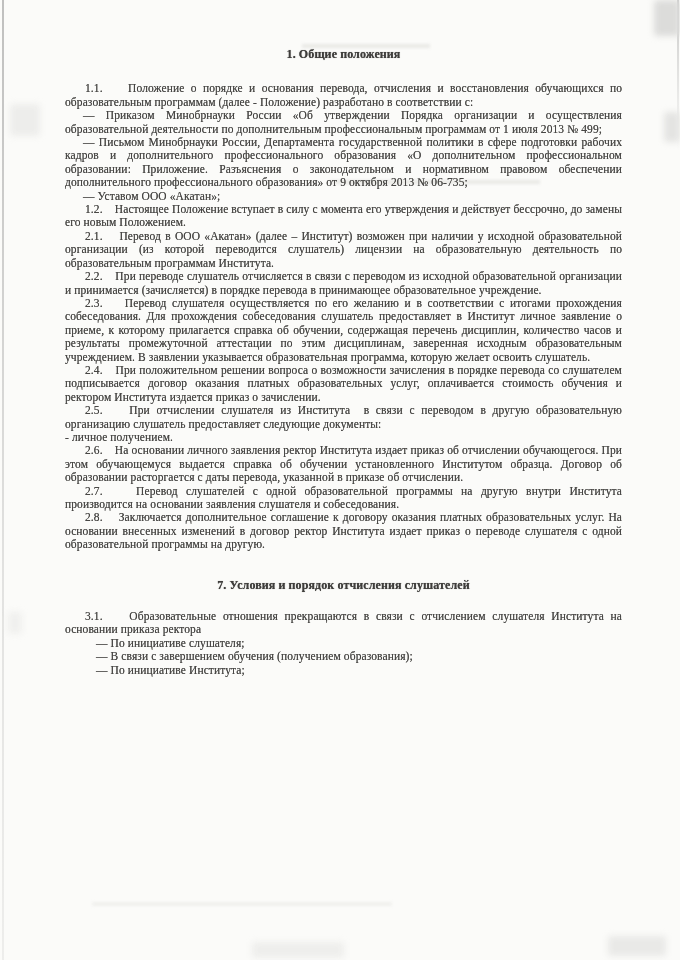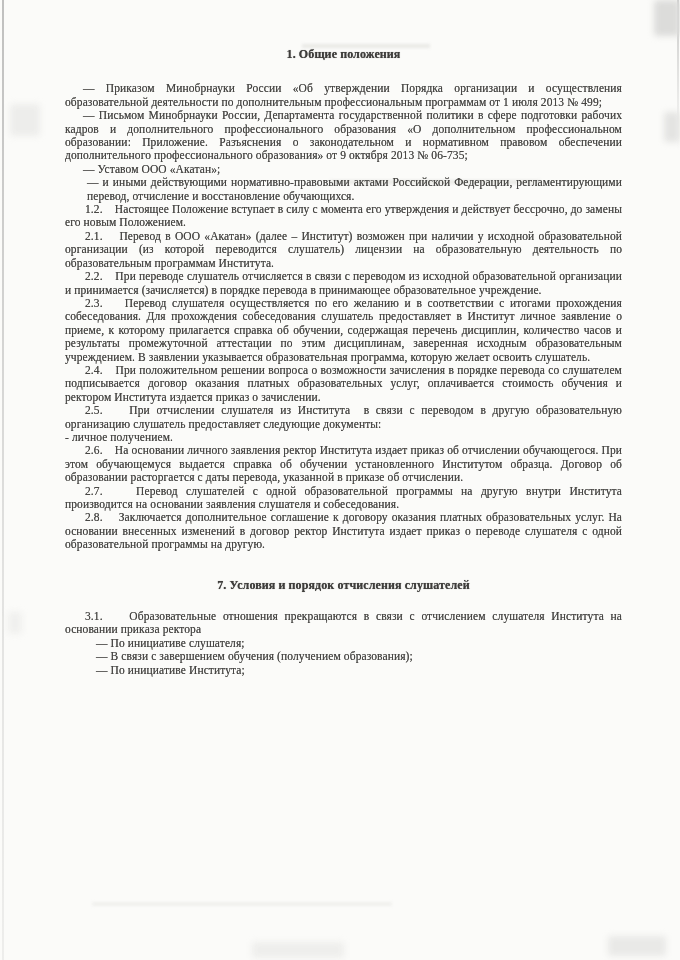--- a/index.html
+++ b/index.html
@@ -66,24 +66,24 @@
   <div class="blob b1"></div>
   <div class="blob b2"></div>
   <div class="streak s1"></div>
   <div class="streak s2"></div>
   <div class="streak s3"></div>
 
   <div class="content">
 
     <div class="heading h1">1. Общие положения</div>
 
+    <p class="num">1.1.&nbsp;&nbsp;&nbsp;&nbsp;Положение о порядке и основания перевода, отчисления и восстановления обучающихся по образовательным программам (далее - Положение) разработано в соответствии с:</p>
     <p class="dash">—&nbsp;Приказом Минобрнауки России «Об утверждении Порядка организации и осуществления образовательной деятельности по дополнительным профессиональным программам от 1 июля 2013 № 499;</p>
     <p class="dash">—&nbsp;Письмом Минобрнауки России, Департамента государственной политики в сфере подготовки рабочих кадров и дополнительного профессионального образования «О дополнительном профессиональном образовании: Приложение. Разъяснения о законодательном и нормативном правовом обеспечении дополнительного профессионального образования» от 9 октября 2013 № 06-735;</p>
     <p class="dash">—&nbsp;Уставом ООО «Акатан»;</p>
-    <p class="hang">—&nbsp;и иными действующими нормативно-правовыми актами Российской Федерации, регламентирующими перевод, отчисление и восстановление обучающихся.</p>
     <p class="num">1.2.&nbsp;&nbsp;&nbsp;&nbsp;Настоящее Положение вступает в силу с момента его утверждения и действует бессрочно, до замены его новым Положением.</p>
 
 
     <p class="num">2.1.&nbsp;&nbsp;&nbsp;&nbsp;Перевод в ООО «Акатан» (далее – Институт) возможен при наличии у исходной образовательной организации (из которой переводится слушатель) лицензии на образовательную деятельность по образовательным программам Института.</p>
     <p class="num">2.2.&nbsp;&nbsp;&nbsp;&nbsp;При переводе слушатель отчисляется в связи с переводом из исходной образовательной организации и принимается (зачисляется) в порядке перевода в принимающее образовательное учреждение.</p>
     <p class="num">2.3.&nbsp;&nbsp;&nbsp;&nbsp;Перевод слушателя осуществляется по его желанию и в соответствии с итогами прохождения собеседования. Для прохождения собеседования слушатель предоставляет в Институт личное заявление о приеме, к которому прилагается справка об обучении, содержащая перечень дисциплин, количество часов и результаты промежуточной аттестации по этим дисциплинам, заверенная исходным образовательным учреждением. В заявлении указывается образовательная программа, которую желает освоить слушатель.</p>
     <p class="num">2.4.&nbsp;&nbsp;&nbsp;&nbsp;При положительном решении вопроса о возможности зачисления в порядке перевода со слушателем подписывается договор оказания платных образовательных услуг, оплачивается стоимость обучения и ректором Института издается приказ о зачислении.</p>
     <p class="num">2.5.&nbsp;&nbsp;&nbsp;&nbsp;При отчислении слушателя из Института&nbsp; в связи с переводом в другую образовательную организацию слушатель предоставляет следующие документы:</p>
     <p class="plain">- личное получением.</p>
     <p class="num">2.6.&nbsp;&nbsp;&nbsp;&nbsp;На основании личного заявления ректор Института издает приказ об отчислении обучающегося. При этом обучающемуся выдается справка об обучении установленного Институтом образца. Договор об образовании расторгается с даты перевода, указанной в приказе об отчислении.</p>

